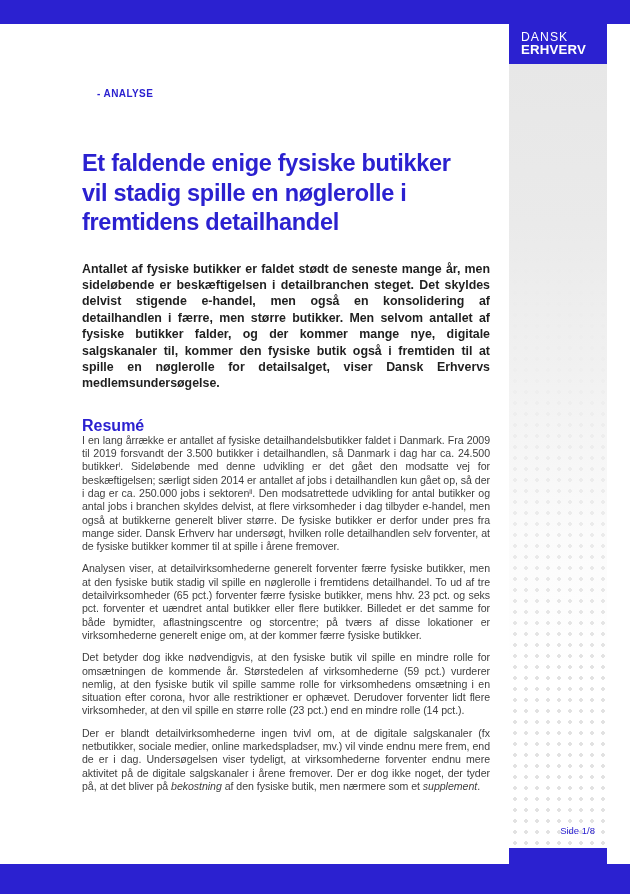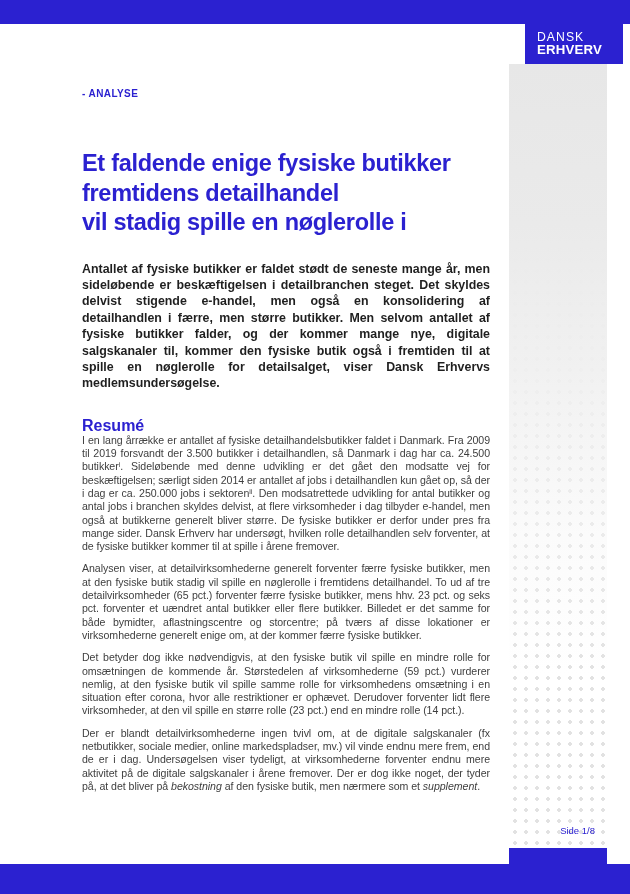--- a/index.html
+++ b/index.html
@@ -10,21 +10,21 @@
   body{
     width:630px;height:894px;position:relative;background:#ffffff;overflow:hidden;
     font-family:"Liberation Sans","DejaVu Sans",sans-serif;
     -webkit-font-smoothing:antialiased;
   }
   .top-bar{
     position:absolute;left:0;top:0;width:630px;height:24px;
     background:var(--accent);
   }
   .logo-box{
-    position:absolute;left:525px;top:24px;width:98px;height:40px;
+    position:absolute;left:509px;top:24px;width:98px;height:40px;
     background:var(--accent);color:#ffffff;box-sizing:border-box;
     padding:6px 0 4px 12px;
   }
   .logo-l1{
     display:block;font-size:13px;line-height:13px;font-weight:500;
     letter-spacing:1.1px;transform:scaleX(0.94);transform-origin:left center;
   }
   .logo-l2{
     display:block;font-size:13.5px;line-height:13px;font-weight:800;
     letter-spacing:0.2px;transform:scaleX(0.98);transform-origin:left center;
@@ -53,21 +53,21 @@
     background:var(--accent);
   }
   .bottom-bar{
     position:absolute;left:0;top:864px;width:630px;height:30px;
     background:var(--accent);
   }
   .content{
     position:absolute;left:82px;top:0;width:408px;
   }
   .kicker{
-    margin:88px 0 0 0;
+    margin:88px 0 0 15px;
     font-size:10px;line-height:12px;font-weight:600;letter-spacing:0.4px;
     color:var(--accent);
   }
   .title{
     margin:49px 0 0 0;
     font-size:23.5px;line-height:29.5px;font-weight:700;letter-spacing:-0.3px;
     color:var(--accent);
   }
   .title .tl{display:block;white-space:nowrap;}
   .intro{
@@ -107,22 +107,22 @@
 
 <div class="side-footer"></div>
 
 <div class="bottom-bar"></div>
 
 <main class="content">
   <div class="kicker">- ANALYSE</div>
 
   <h1 class="title">
     <span class="tl">Et faldende enige fysiske butikker</span>
+    <span class="tl">vil stadig spille en nøglerolle i</span>
     <span class="tl">fremtidens detailhandel</span>
-    <span class="tl">vil stadig spille en nøglerolle i</span>
   </h1>
 
   <p class="intro">Antallet af fysiske butikker er faldet stødt de seneste mange år, men sideløbende er beskæftigelsen i detailbranchen steget. Det skyldes delvist stigende e-handel, men også en konsolidering af detailhandlen i færre, men større butikker. Men selvom antallet af fysiske butikker falder, og der kommer mange nye, digitale salgskanaler til, kommer den fysiske butik også i fremtiden til at spille en nøglerolle for detailsalget, viser Dansk Erhvervs medlemsundersøgelse.</p>
 
   <h2 class="resume-heading">Resumé</h2>
 
   <p class="body-par"><span>I en lang årrække er antallet af fysiske detailhandelsbutikker faldet i Danmark. Fra 2009 til 2019 forsvandt der 3.500 butikker i detailhandlen, så Danmark i dag har ca. 24.500 butikker</span><sup>i</sup><span>. Sideløbende med denne udvikling er det gået den modsatte vej for beskæftigelsen; særligt siden 2014 er antallet af jobs i detailhandlen kun gået op, så der i dag er ca. 250.000 jobs i sektoren</span><sup>ii</sup><span>. Den modsatrettede udvikling for antal butikker og antal jobs i branchen skyldes delvist, at flere virksomheder i dag tilbyder e-handel, men også at butikkerne generelt bliver større. De fysiske butikker er derfor under pres fra mange sider. Dansk Erhverv har undersøgt, hvilken rolle detailhandlen selv forventer, at de fysiske butikker kommer til at spille i årene fremover.</span></p>
   <p class="body-par"><span>Analysen viser, at detailvirksomhederne generelt forventer færre fysiske butikker, men at den fysiske butik stadig vil spille en nøglerolle i fremtidens detailhandel. To ud af tre detailvirksomheder (65 pct.) forventer færre fysiske butikker, mens hhv. 23 pct. og seks pct. forventer et uændret antal butikker eller flere butikker. Billedet er det samme for både bymidter, aflastningscentre og storcentre; på tværs af disse lokationer er virksomhederne generelt enige om, at der kommer færre fysiske butikker.</span></p>
   <p class="body-par"><span>Det betyder dog ikke nødvendigvis, at den fysiske butik vil spille en mindre rolle for omsætningen de kommende år. Størstedelen af virksomhederne (59 pct.) vurderer nemlig, at den fysiske butik vil spille samme rolle for virksomhedens omsætning i en situation efter corona, hvor alle restriktioner er ophævet. Derudover forventer lidt flere virksomheder, at den vil spille en større rolle (23 pct.) end en mindre rolle (14 pct.).</span></p>
   <p class="body-par"><span>Der er blandt detailvirksomhederne ingen tvivl om, at de digitale salgskanaler (fx netbutikker, sociale medier, online markedspladser, mv.) vil vinde endnu mere frem, end de er i dag. Undersøgelsen viser tydeligt, at virksomhederne forventer endnu mere aktivitet på de digitale salgskanaler i årene fremover. Der er dog ikke noget, der tyder på, at det bliver på </span><em>bekostning</em><span> af den fysiske butik, men nærmere som et </span><em>supplement</em><span>.</span></p>

